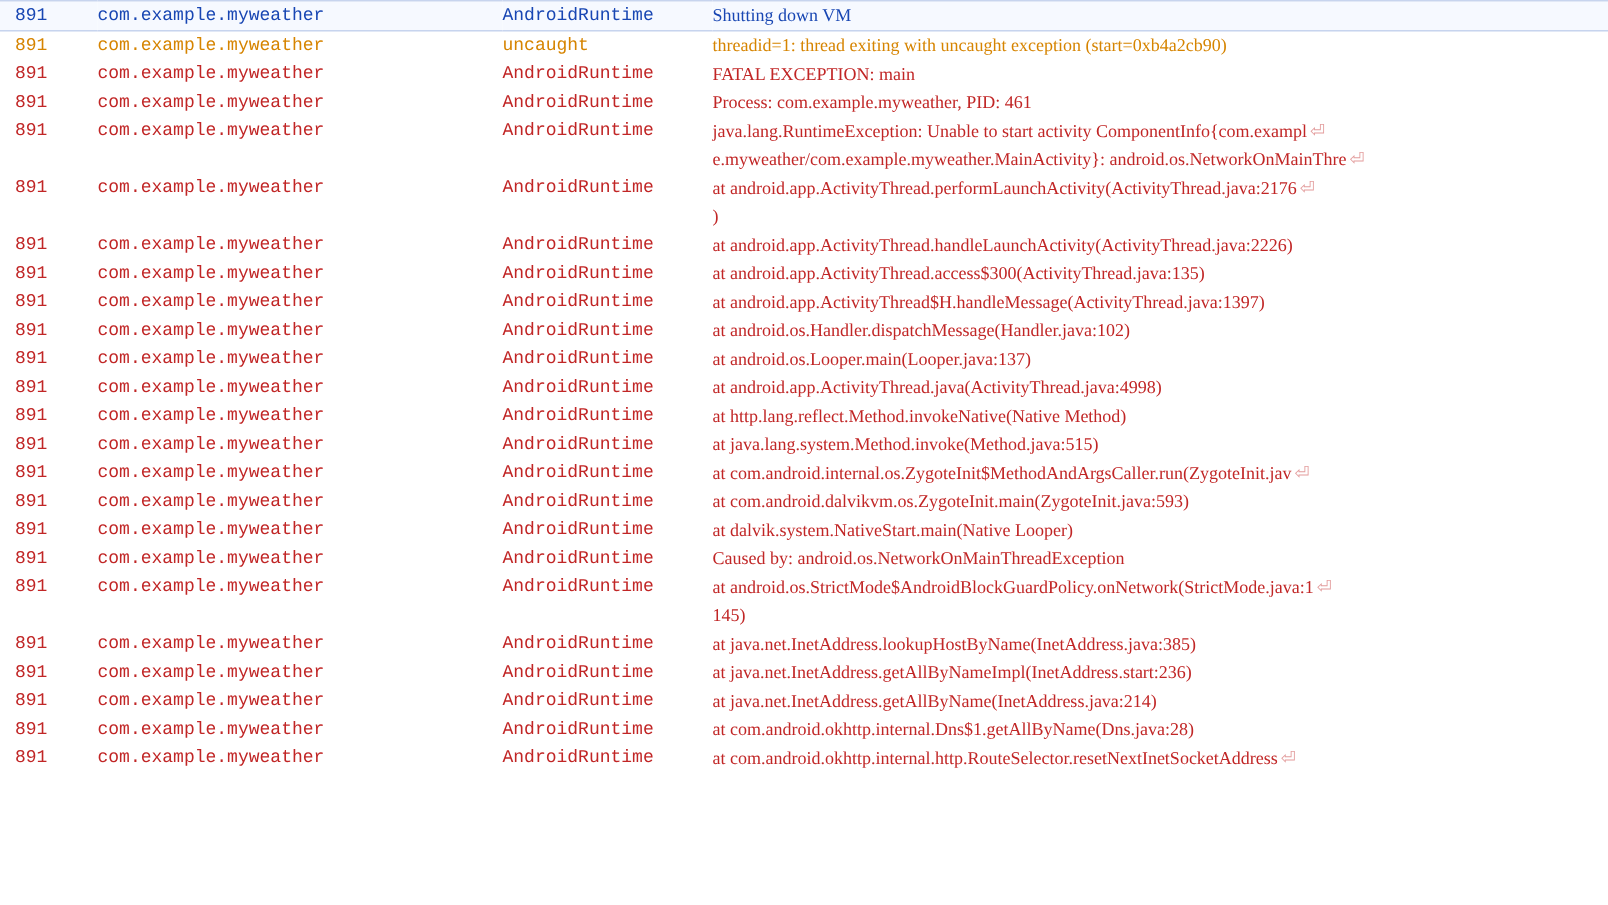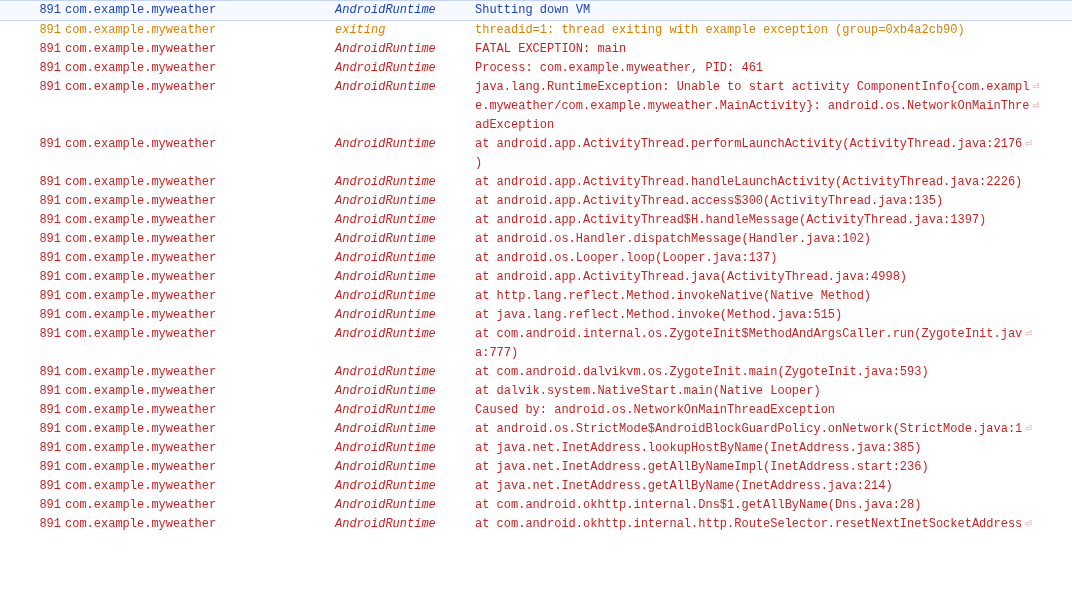--- a/index.html
+++ b/index.html
@@ -18,24 +18,24 @@
   }
   .log-table td {
     vertical-align: top;
     white-space: normal;
     word-break: break-word;
     padding: 0 4px 0 0;
   }
   .log-table tr {
     height: 19px;
   }
-  .col-pid  { width: 65px; padding-left: 10px !important; text-align: right; }
+  .col-pid  { width: 65px; padding-left: 10px !important; }
   .col-pkg  { width: 270px; font-family: Liberation Mono, monospace; }
-  .col-tag  { width: 140px; font-style: italic; }
-  .col-msg  { width: auto; padding-right: 10px !important; }
+  .col-tag  { width: 140px; }
+  .col-msg  { width: auto; padding-right: 10px !important; font-family: Liberation Serif, serif; }
 
   
   .lvl-info   { color: #1846b3; }  
   .lvl-warn   { color: #d68400; }  
   .lvl-error  { color: #c12626; }  
 
   
   tr.first-info {
     background: #f6f9ff;
     border-top: 1px solid #c7d4ee;
@@ -59,22 +59,22 @@
   <tbody id="log-body">
       <tr class="lvl-info first-info">
         <td class="col-pid">891</td>
         <td class="col-pkg">com.example.myweather</td>
         <td class="col-tag">AndroidRuntime</td>
         <td class="col-msg"><span>Shutting down VM</span></td>
       </tr>
       <tr class="lvl-warn">
         <td class="col-pid">891</td>
         <td class="col-pkg">com.example.myweather</td>
-        <td class="col-tag">exiting</td>
-        <td class="col-msg"><span>threadid=1: thread exiting with example exception (group=0xb4a2cb90)</span></td>
+        <td class="col-tag">uncaught</td>
+        <td class="col-msg"><span>threadid=1: thread exiting with uncaught exception (start=0xb4a2cb90)</span></td>
       </tr>
       <tr class="lvl-error">
         <td class="col-pid">891</td>
         <td class="col-pkg">com.example.myweather</td>
         <td class="col-tag">AndroidRuntime</td>
         <td class="col-msg"><span>FATAL EXCEPTION: main</span></td>
       </tr>
       <tr class="lvl-error">
         <td class="col-pid">891</td>
         <td class="col-pkg">com.example.myweather</td>
@@ -87,26 +87,20 @@
         <td class="col-tag">AndroidRuntime</td>
         <td class="col-msg"><span>java.lang.RuntimeException: Unable to start activity ComponentInfo{com.exampl</span><span class="wrap-glyph">⏎</span></td>
       </tr>
       <tr class="lvl-error">
         <td class="col-pid"></td>
         <td class="col-pkg"></td>
         <td class="col-tag"></td>
         <td class="col-msg"><span>e.myweather/com.example.myweather.MainActivity}: android.os.NetworkOnMainThre</span><span class="wrap-glyph">⏎</span></td>
       </tr>
       <tr class="lvl-error">
-        <td class="col-pid"></td>
-        <td class="col-pkg"></td>
-        <td class="col-tag"></td>
-        <td class="col-msg"><span>adException</span></td>
-      </tr>
-      <tr class="lvl-error">
         <td class="col-pid">891</td>
         <td class="col-pkg">com.example.myweather</td>
         <td class="col-tag">AndroidRuntime</td>
         <td class="col-msg"><span>at android.app.ActivityThread.performLaunchActivity(ActivityThread.java:2176</span><span class="wrap-glyph">⏎</span></td>
       </tr>
       <tr class="lvl-error">
         <td class="col-pid"></td>
         <td class="col-pkg"></td>
         <td class="col-tag"></td>
         <td class="col-msg"><span>)</span></td>
@@ -132,75 +126,75 @@
       <tr class="lvl-error">
         <td class="col-pid">891</td>
         <td class="col-pkg">com.example.myweather</td>
         <td class="col-tag">AndroidRuntime</td>
         <td class="col-msg"><span>at android.os.Handler.dispatchMessage(Handler.java:102)</span></td>
       </tr>
       <tr class="lvl-error">
         <td class="col-pid">891</td>
         <td class="col-pkg">com.example.myweather</td>
         <td class="col-tag">AndroidRuntime</td>
-        <td class="col-msg"><span>at android.os.Looper.loop(Looper.java:137)</span></td>
+        <td class="col-msg"><span>at android.os.Looper.main(Looper.java:137)</span></td>
       </tr>
       <tr class="lvl-error">
         <td class="col-pid">891</td>
         <td class="col-pkg">com.example.myweather</td>
         <td class="col-tag">AndroidRuntime</td>
         <td class="col-msg"><span>at android.app.ActivityThread.java(ActivityThread.java:4998)</span></td>
       </tr>
       <tr class="lvl-error">
         <td class="col-pid">891</td>
         <td class="col-pkg">com.example.myweather</td>
         <td class="col-tag">AndroidRuntime</td>
         <td class="col-msg"><span>at http.lang.reflect.Method.invokeNative(Native Method)</span></td>
       </tr>
       <tr class="lvl-error">
         <td class="col-pid">891</td>
         <td class="col-pkg">com.example.myweather</td>
         <td class="col-tag">AndroidRuntime</td>
-        <td class="col-msg"><span>at java.lang.reflect.Method.invoke(Method.java:515)</span></td>
+        <td class="col-msg"><span>at java.lang.system.Method.invoke(Method.java:515)</span></td>
       </tr>
       <tr class="lvl-error">
         <td class="col-pid">891</td>
         <td class="col-pkg">com.example.myweather</td>
         <td class="col-tag">AndroidRuntime</td>
         <td class="col-msg"><span>at com.android.internal.os.ZygoteInit$MethodAndArgsCaller.run(ZygoteInit.jav</span><span class="wrap-glyph">⏎</span></td>
+      </tr>
+      <tr class="lvl-error">
+        <td class="col-pid">891</td>
+        <td class="col-pkg">com.example.myweather</td>
+        <td class="col-tag">AndroidRuntime</td>
+        <td class="col-msg"><span>at com.android.dalvikvm.os.ZygoteInit.main(ZygoteInit.java:593)</span></td>
+      </tr>
+      <tr class="lvl-error">
+        <td class="col-pid">891</td>
+        <td class="col-pkg">com.example.myweather</td>
+        <td class="col-tag">AndroidRuntime</td>
+        <td class="col-msg"><span>at dalvik.system.NativeStart.main(Native Looper)</span></td>
+      </tr>
+      <tr class="lvl-error">
+        <td class="col-pid">891</td>
+        <td class="col-pkg">com.example.myweather</td>
+        <td class="col-tag">AndroidRuntime</td>
+        <td class="col-msg"><span>Caused by: android.os.NetworkOnMainThreadException</span></td>
+      </tr>
+      <tr class="lvl-error">
+        <td class="col-pid">891</td>
+        <td class="col-pkg">com.example.myweather</td>
+        <td class="col-tag">AndroidRuntime</td>
+        <td class="col-msg"><span>at android.os.StrictMode$AndroidBlockGuardPolicy.onNetwork(StrictMode.java:1</span><span class="wrap-glyph">⏎</span></td>
       </tr>
       <tr class="lvl-error">
         <td class="col-pid"></td>
         <td class="col-pkg"></td>
         <td class="col-tag"></td>
-        <td class="col-msg"><span>a:777)</span></td>
-      </tr>
-      <tr class="lvl-error">
-        <td class="col-pid">891</td>
-        <td class="col-pkg">com.example.myweather</td>
-        <td class="col-tag">AndroidRuntime</td>
-        <td class="col-msg"><span>at com.android.dalvikvm.os.ZygoteInit.main(ZygoteInit.java:593)</span></td>
-      </tr>
-      <tr class="lvl-error">
-        <td class="col-pid">891</td>
-        <td class="col-pkg">com.example.myweather</td>
-        <td class="col-tag">AndroidRuntime</td>
-        <td class="col-msg"><span>at dalvik.system.NativeStart.main(Native Looper)</span></td>
-      </tr>
-      <tr class="lvl-error">
-        <td class="col-pid">891</td>
-        <td class="col-pkg">com.example.myweather</td>
-        <td class="col-tag">AndroidRuntime</td>
-        <td class="col-msg"><span>Caused by: android.os.NetworkOnMainThreadException</span></td>
-      </tr>
-      <tr class="lvl-error">
-        <td class="col-pid">891</td>
-        <td class="col-pkg">com.example.myweather</td>
-        <td class="col-tag">AndroidRuntime</td>
-        <td class="col-msg"><span>at android.os.StrictMode$AndroidBlockGuardPolicy.onNetwork(StrictMode.java:1</span><span class="wrap-glyph">⏎</span></td>
+        <td class="col-msg"><span>145)</span></td>
       </tr>
       <tr class="lvl-error">
         <td class="col-pid">891</td>
         <td class="col-pkg">com.example.myweather</td>
         <td class="col-tag">AndroidRuntime</td>
         <td class="col-msg"><span>at java.net.InetAddress.lookupHostByName(InetAddress.java:385)</span></td>
       </tr>
       <tr class="lvl-error">
         <td class="col-pid">891</td>
         <td class="col-pkg">com.example.myweather</td>

